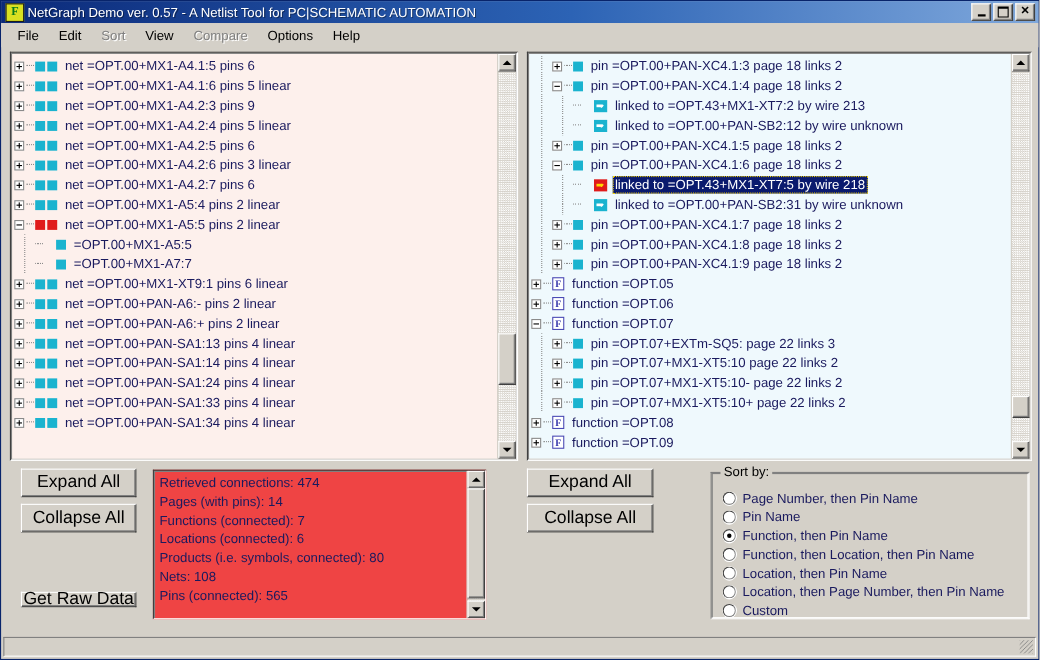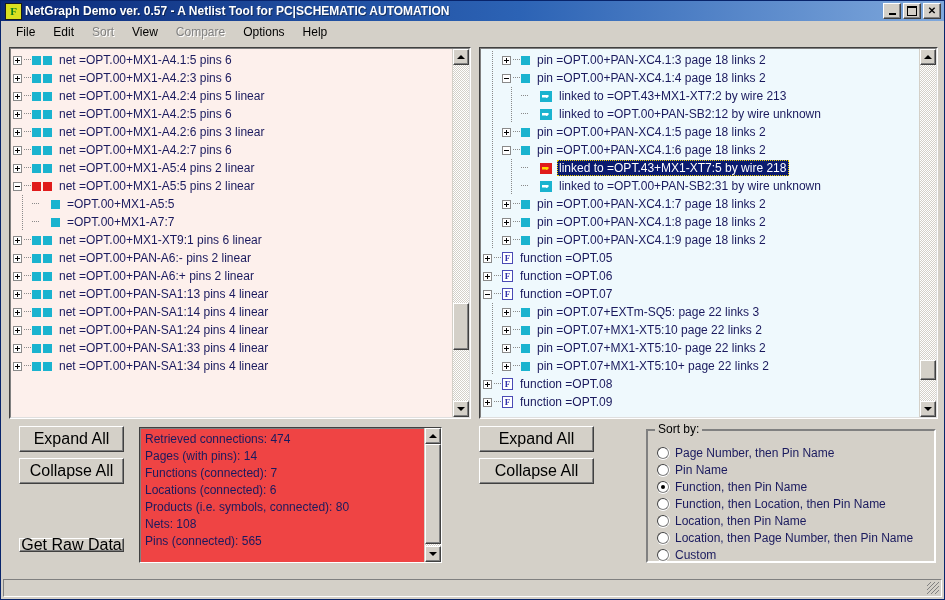--- a/index.html
+++ b/index.html
@@ -23,21 +23,21 @@
     padding:0 2px;
   }
   .app-icon{
     width:15px;height:15px;margin:0 3px 0 2px;flex:0 0 auto;
     background:#d9e021;border:1px solid #1a1a1a;
     display:flex;align-items:center;justify-content:center;
     font-family:"Liberation Serif",serif;font-weight:bold;font-size:11px;
     color:#0a7a1c;line-height:1;
   }
   .title-text{
-    color:#fff;font-weight:bold;font-size:12px;white-space:nowrap;
+    color:#fff;font-weight:normal;font-size:12px;white-space:nowrap;
     text-shadow:1px 1px 0 #00000066;flex:1 1 auto;overflow:hidden;
   }
   .tb-buttons{display:flex;gap:2px;padding-right:1px;flex:0 0 auto;}
   .tb-btn{
     width:16px;height:14px;background:#d4d0c8;
     border-top:1px solid #fff;border-left:1px solid #fff;
     border-right:1px solid #404040;border-bottom:1px solid #404040;
     position:relative;box-shadow:inset -1px -1px 0 #808080;
     display:flex;align-items:center;justify-content:center;
     font-size:9px;color:#000;line-height:1;
@@ -242,21 +242,30 @@
               </span>
               <span class="lbl"><span class="selbox">net =OPT.00+MX1-A4.1:5   pins 6</span></span>
             </div>
             <div class="row">
               <span class="exp plus"></span>
               <span class="dots"></span>
               <span class="ico pair">
                 <span class="sq cyan"></span>
                 <span class="sq cyan"></span>
               </span>
-              <span class="lbl"><span class="selbox">net =OPT.00+MX1-A4.2:3   pins 6</span></span>
+              <span class="lbl"><span class="selbox">net =OPT.00+MX1-A4.1:6   pins 5   linear</span></span>
+            </div>
+            <div class="row">
+              <span class="exp plus"></span>
+              <span class="dots"></span>
+              <span class="ico pair">
+                <span class="sq cyan"></span>
+                <span class="sq cyan"></span>
+              </span>
+              <span class="lbl"><span class="selbox">net =OPT.00+MX1-A4.2:3   pins 9</span></span>
             </div>
             <div class="row">
               <span class="exp plus"></span>
               <span class="dots"></span>
               <span class="ico pair">
                 <span class="sq cyan"></span>
                 <span class="sq cyan"></span>
               </span>
               <span class="lbl"><span class="selbox">net =OPT.00+MX1-A4.2:4   pins 5   linear</span></span>
             </div>

